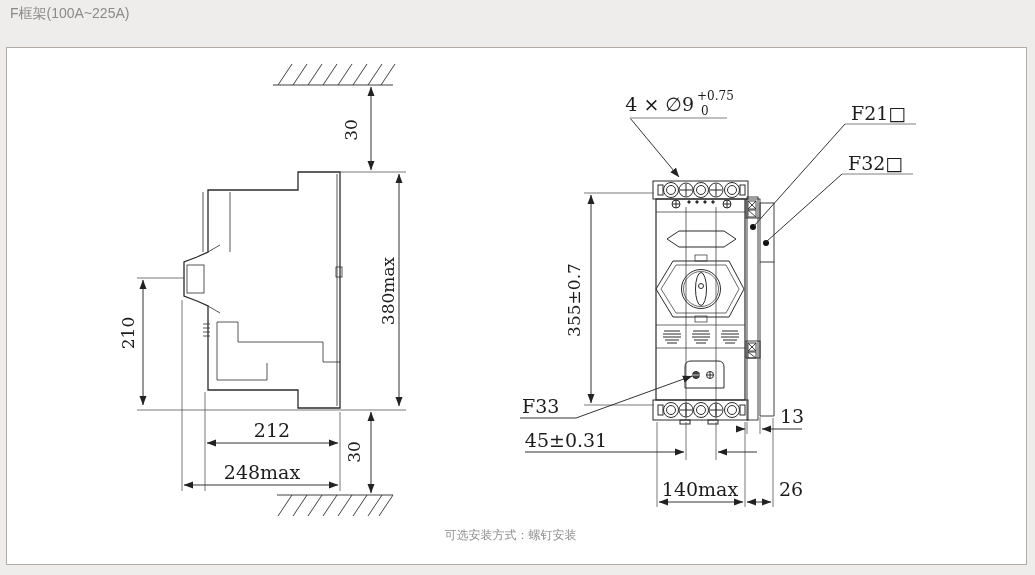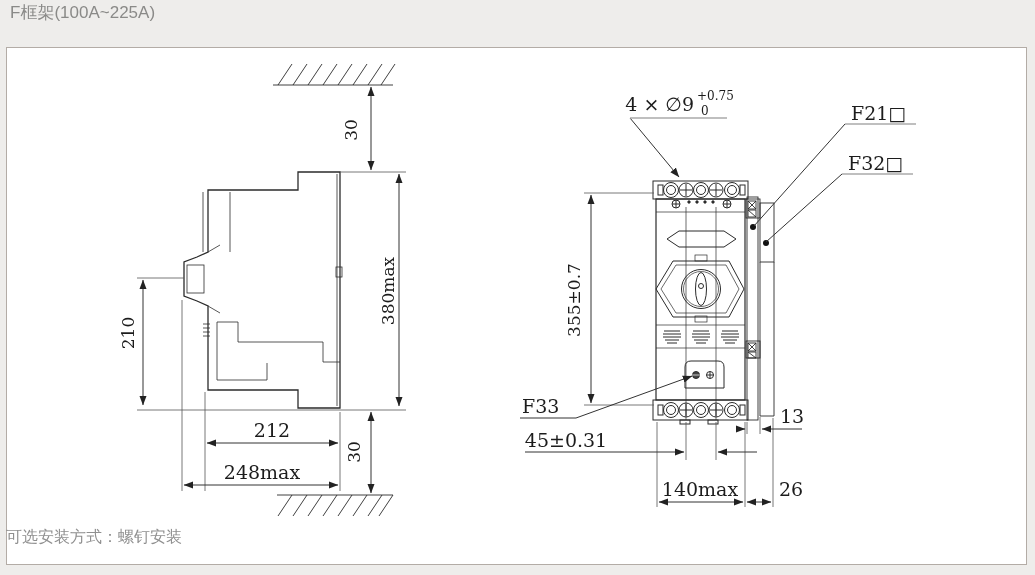--- a/index.html
+++ b/index.html
@@ -3,30 +3,30 @@
 <meta charset="utf-8">
 <style>
   html,body{margin:0;padding:0;}
   body{
     width:1035px;height:575px;position:relative;overflow:hidden;
     background:#eeedeb;
     font-family:"Liberation Sans", sans-serif;
   }
   .hdr{
     position:absolute;left:10px;top:3px;
-    color:#8a8a88;font-size:17px;line-height:20px;
+    color:#8a8a88;font-size:14px;line-height:20px;
   }
   .drawing-box{
     position:absolute;left:6px;top:47px;width:1019px;height:516px;
     background:#ffffff;border:1px solid #b3aca6;
   }
   svg{position:absolute;left:0;top:0;}
   .caption{
-    position:absolute;left:6px;top:527px;width:1021px;
-    text-align:left;color:#8f8f8f;font-size:16px;
+    position:absolute;left:0;top:527px;width:1021px;
+    text-align:center;color:#8f8f8f;font-size:12px;
   }
   text{font-family:"DejaVu Serif","Liberation Serif",serif;fill:#1c1c1c;}
   .dim{font-size:17px;}
   .dim-big{font-size:19px;}
   .lbl{font-size:19px;}
   .sup{font-size:12px;}
 </style>
 </head>
 <body>
 

